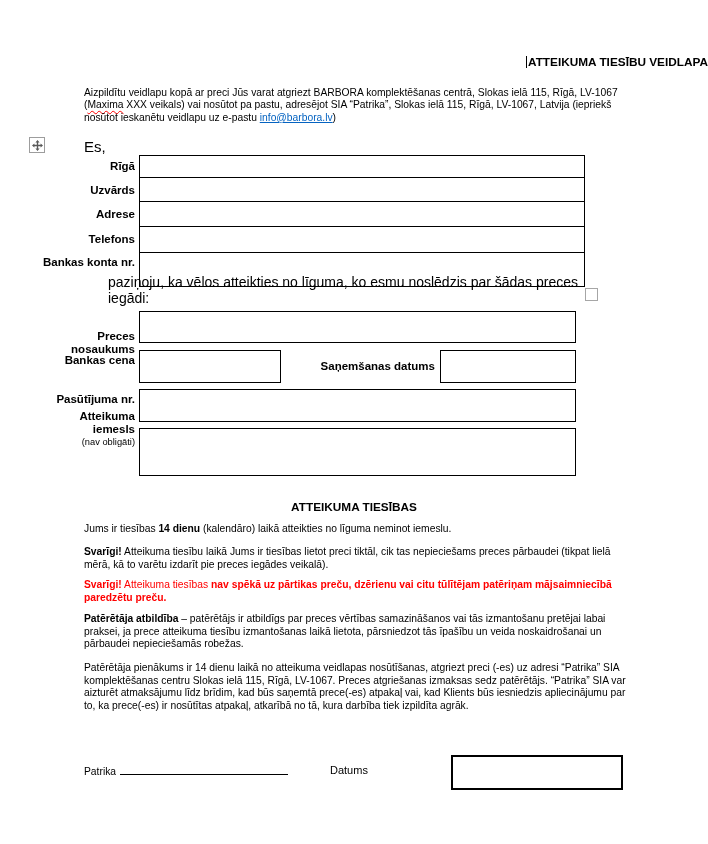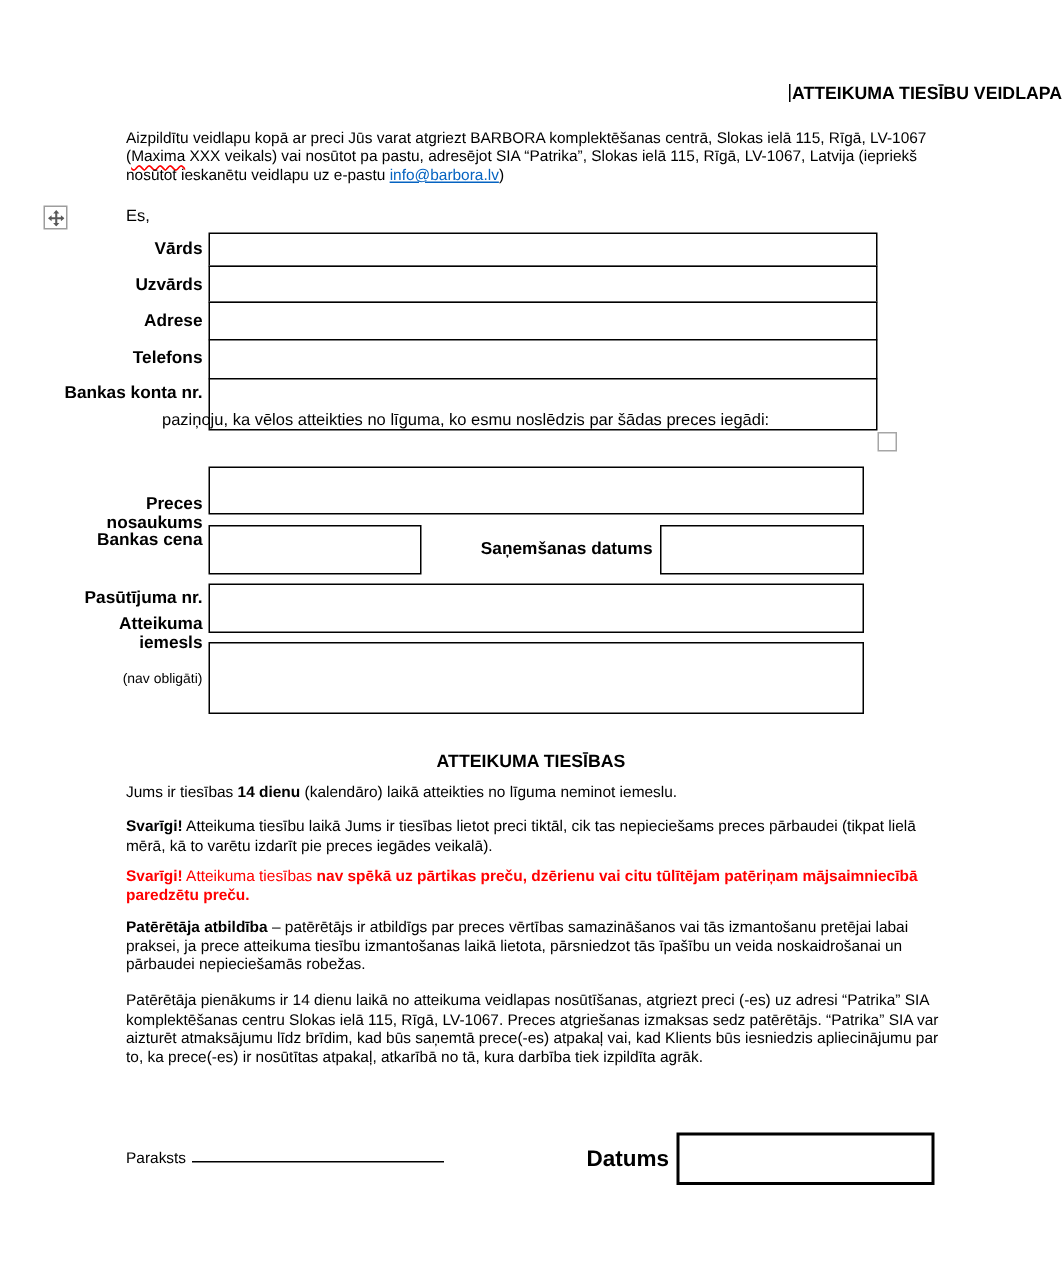--- a/index.html
+++ b/index.html
@@ -19,21 +19,21 @@
   .intro {
     position:absolute; left:84px; top:87px; width:540px; margin:0;
     font-size:10.3px; line-height:12.4px;
   }
   .squiggly {
     text-decoration-line:underline; text-decoration-style:wavy;
     text-decoration-color:#FF0000; text-decoration-thickness:1px; text-underline-offset:2px;
   }
   .email { color:#0563C1; text-decoration:underline; cursor:pointer; }
 
-  .es { position:absolute; left:84px; top:138px; font-size:11px; }
+  .es { position:absolute; left:84px; top:138px; font-size:15px; }
 
   .move-handle {
     position:absolute; left:29px; top:137px; width:16px; height:16px;
     border:1px solid #9d9d9d; background:#fff;
     display:flex; align-items:center; justify-content:center;
   }
 
   
   .t1-boxes { position:absolute; left:139px; top:155px; width:446px; }
   .t1-box { border:1.5px solid #000; background:#fff; margin-top:-1.5px; width:446px; }
@@ -46,79 +46,79 @@
   .lbl {
     position:absolute; left:40px; width:95px; text-align:right;
     font-weight:bold; font-size:11.5px; line-height:13px;
   }
   .lbl-vards    { top:160px; }
   .lbl-uzvards  { top:184px; }
   .lbl-adrese   { top:208px; }
   .lbl-telefons { top:233px; }
   .lbl-bankas   { top:256px; }
 
-  .statement { position:absolute; left:84px; top:274px; width:520px; margin:0; font-size:11px;padding-left:24px; }
+  .statement { position:absolute; left:84px; top:274px; width:520px; margin:0; font-size:14px;padding-left:24px; }
 
   .resize-square {
     position:absolute; left:585px; top:288px; width:13px; height:13px;
     border:1.5px solid #a6a6a6; background:#fff;
   }
 
   
   .box { position:absolute; border:1.5px solid #000; background:#fff; }
   .box-nosaukums { left:139px; top:311px; width:437px; height:32px; }
   .box-cena      { left:139px; top:350px; width:142px; height:33px; }
   .box-datums-sanem { left:440px; top:350px; width:136px; height:33px; }
   .box-pasutijums{ left:139px; top:389px; width:437px; height:33px; }
   .box-iemesls   { left:139px; top:428px; width:437px; height:48px; }
 
   .lbl-nosaukums { top:314px;margin-top:16px; }
   .lbl-cena      { top:354px; }
   .lbl-pasutijums{ top:393px; }
   .lbl-iemesls   { top:410px; }
   .lbl-sanem     { position:absolute; left:280px; width:155px; top:360px; text-align:right; font-weight:bold; font-size:11.5px; }
-  .note { font-weight:normal; font-size:9.3px; line-height:10px; display:block; margin-top:11px; }
+  .note { font-weight:normal; font-size:9.3px; line-height:10px; display:block; margin-top:1px; }
 
   
   .heading2 {
     position:absolute; top:500px; left:0; width:708px; margin:0;
     text-align:center; font-size:11.8px; font-weight:bold;
   }
   .para { position:absolute; left:84px; width:545px; margin:0; font-size:10.3px; line-height:12.6px; }
   .p1 { top:523px; }
   .p2 { top:546px; }
   .p3 { top:579px; color:#FF0000; }
   .p3 b { color:#FF0000; }
   .p4 { top:613px; }
   .p5 { top:662px; }
 
   
   .paraksts { position:absolute; left:84px; top:764px; font-size:10.3px; }
   .sig-line { display:inline-block; width:168px; border-bottom:1.2px solid #000; height:11px; margin-left:4px; }
-  .lbl-datums { position:absolute; left:330px; top:764px; width:116px; text-align:right; font-weight:bold; font-size:15px; }
+  .lbl-datums { position:absolute; left:330px; top:764px; width:116px; text-align:left; font-weight:normal; font-size:11px; }
   .box-datums { position:absolute; left:451px; top:755px; width:172px; height:35px; border:2px solid #000; background:#fff; }
 </style>
 </head>
 <body>
 
 <div class="page">
 
   <div class="move-handle">
     <svg width="11" height="11" viewBox="0 0 16 16">
       <path fill="#595959" d="M8 0 L11 3.5 H9 V7 H12.5 V5 L16 8 L12.5 11 V9 H9 V12.5 H11 L8 16 L5 12.5 H7 V9 H3.5 V11 L0 8 L3.5 5 V7 H7 V3.5 H5 Z"></path>
     </svg>
   </div>
 
   <h1 class="title"><span class="caret"></span><span>ATTEIKUMA TIESĪBU VEIDLAPA</span></h1>
 
   <p class="intro"><span>Aizpildītu veidlapu kopā ar preci Jūs varat atgriezt BARBORA komplektēšanas centrā, Slokas ielā 115, Rīgā, LV-1067 (</span><span class="squiggly">Maxima</span><span> XXX veikals) vai nosūtot pa pastu, adresējot SIA “Patrika”, Slokas ielā 115, Rīgā, LV-1067, Latvija (iepriekš nosūtot ieskanētu veidlapu uz e-pastu </span><span class="email">info@barbora.lv</span><span>)</span></p>
 
   <div class="es">Es,</div>
 
-  <div class="lbl lbl-vards">Vārds</div>
+  <div class="lbl lbl-vards">Rīgā</div>
   <div class="lbl lbl-uzvards">Uzvārds</div>
   <div class="lbl lbl-adrese">Adrese</div>
   <div class="lbl lbl-telefons">Telefons</div>
   <div class="lbl lbl-bankas">Bankas konta nr.</div>
 
   <div class="t1-boxes">
     <div class="t1-box"></div>
     <div class="t1-box"></div>
     <div class="t1-box"></div>
     <div class="t1-box"></div>
@@ -149,18 +149,18 @@
   <p class="para p1"><span>Jums ir tiesības </span><b>14 dienu</b><span> (kalendāro) laikā atteikties no līguma neminot iemeslu.</span></p>
 
   <p class="para p2"><b>Svarīgi!</b><span> Atteikuma tiesību laikā Jums ir tiesības lietot preci tiktāl, cik tas nepieciešams preces pārbaudei (tikpat lielā mērā, kā to varētu izdarīt pie preces iegādes veikalā).</span></p>
 
   <p class="para p3"><b>Svarīgi!</b><span> Atteikuma tiesības </span><b>nav spēkā uz pārtikas preču, dzērienu vai citu tūlītējam patēriņam mājsaimniecībā paredzētu preču.</b></p>
 
   <p class="para p4"><b>Patērētāja atbildība</b><span> – patērētājs ir atbildīgs par preces vērtības samazināšanos vai tās izmantošanu pretējai labai praksei, ja prece atteikuma tiesību izmantošanas laikā lietota, pārsniedzot tās īpašību un veida noskaidrošanai un pārbaudei nepieciešamās robežas.</span></p>
 
   <p class="para p5">Patērētāja pienākums ir 14 dienu laikā no atteikuma veidlapas nosūtīšanas, atgriezt preci (-es) uz adresi “Patrika” SIA komplektēšanas centru Slokas ielā 115, Rīgā, LV-1067. Preces atgriešanas izmaksas sedz patērētājs. “Patrika” SIA var aizturēt atmaksājumu līdz brīdim, kad būs saņemtā prece(-es) atpakaļ vai, kad Klients būs iesniedzis apliecinājumu par to, ka prece(-es) ir nosūtītas atpakaļ, atkarībā no tā, kura darbība tiek izpildīta agrāk.</p>
 
-  <div class="paraksts"><span>Paraksts</span><span class="sig-line"></span></div>
+  <div class="paraksts"><span>Patrika</span><span class="sig-line"></span></div>
 
   <div class="lbl-datums">Datums</div>
   <div class="box-datums"></div>
 
 </div>
 
 </body></html>

